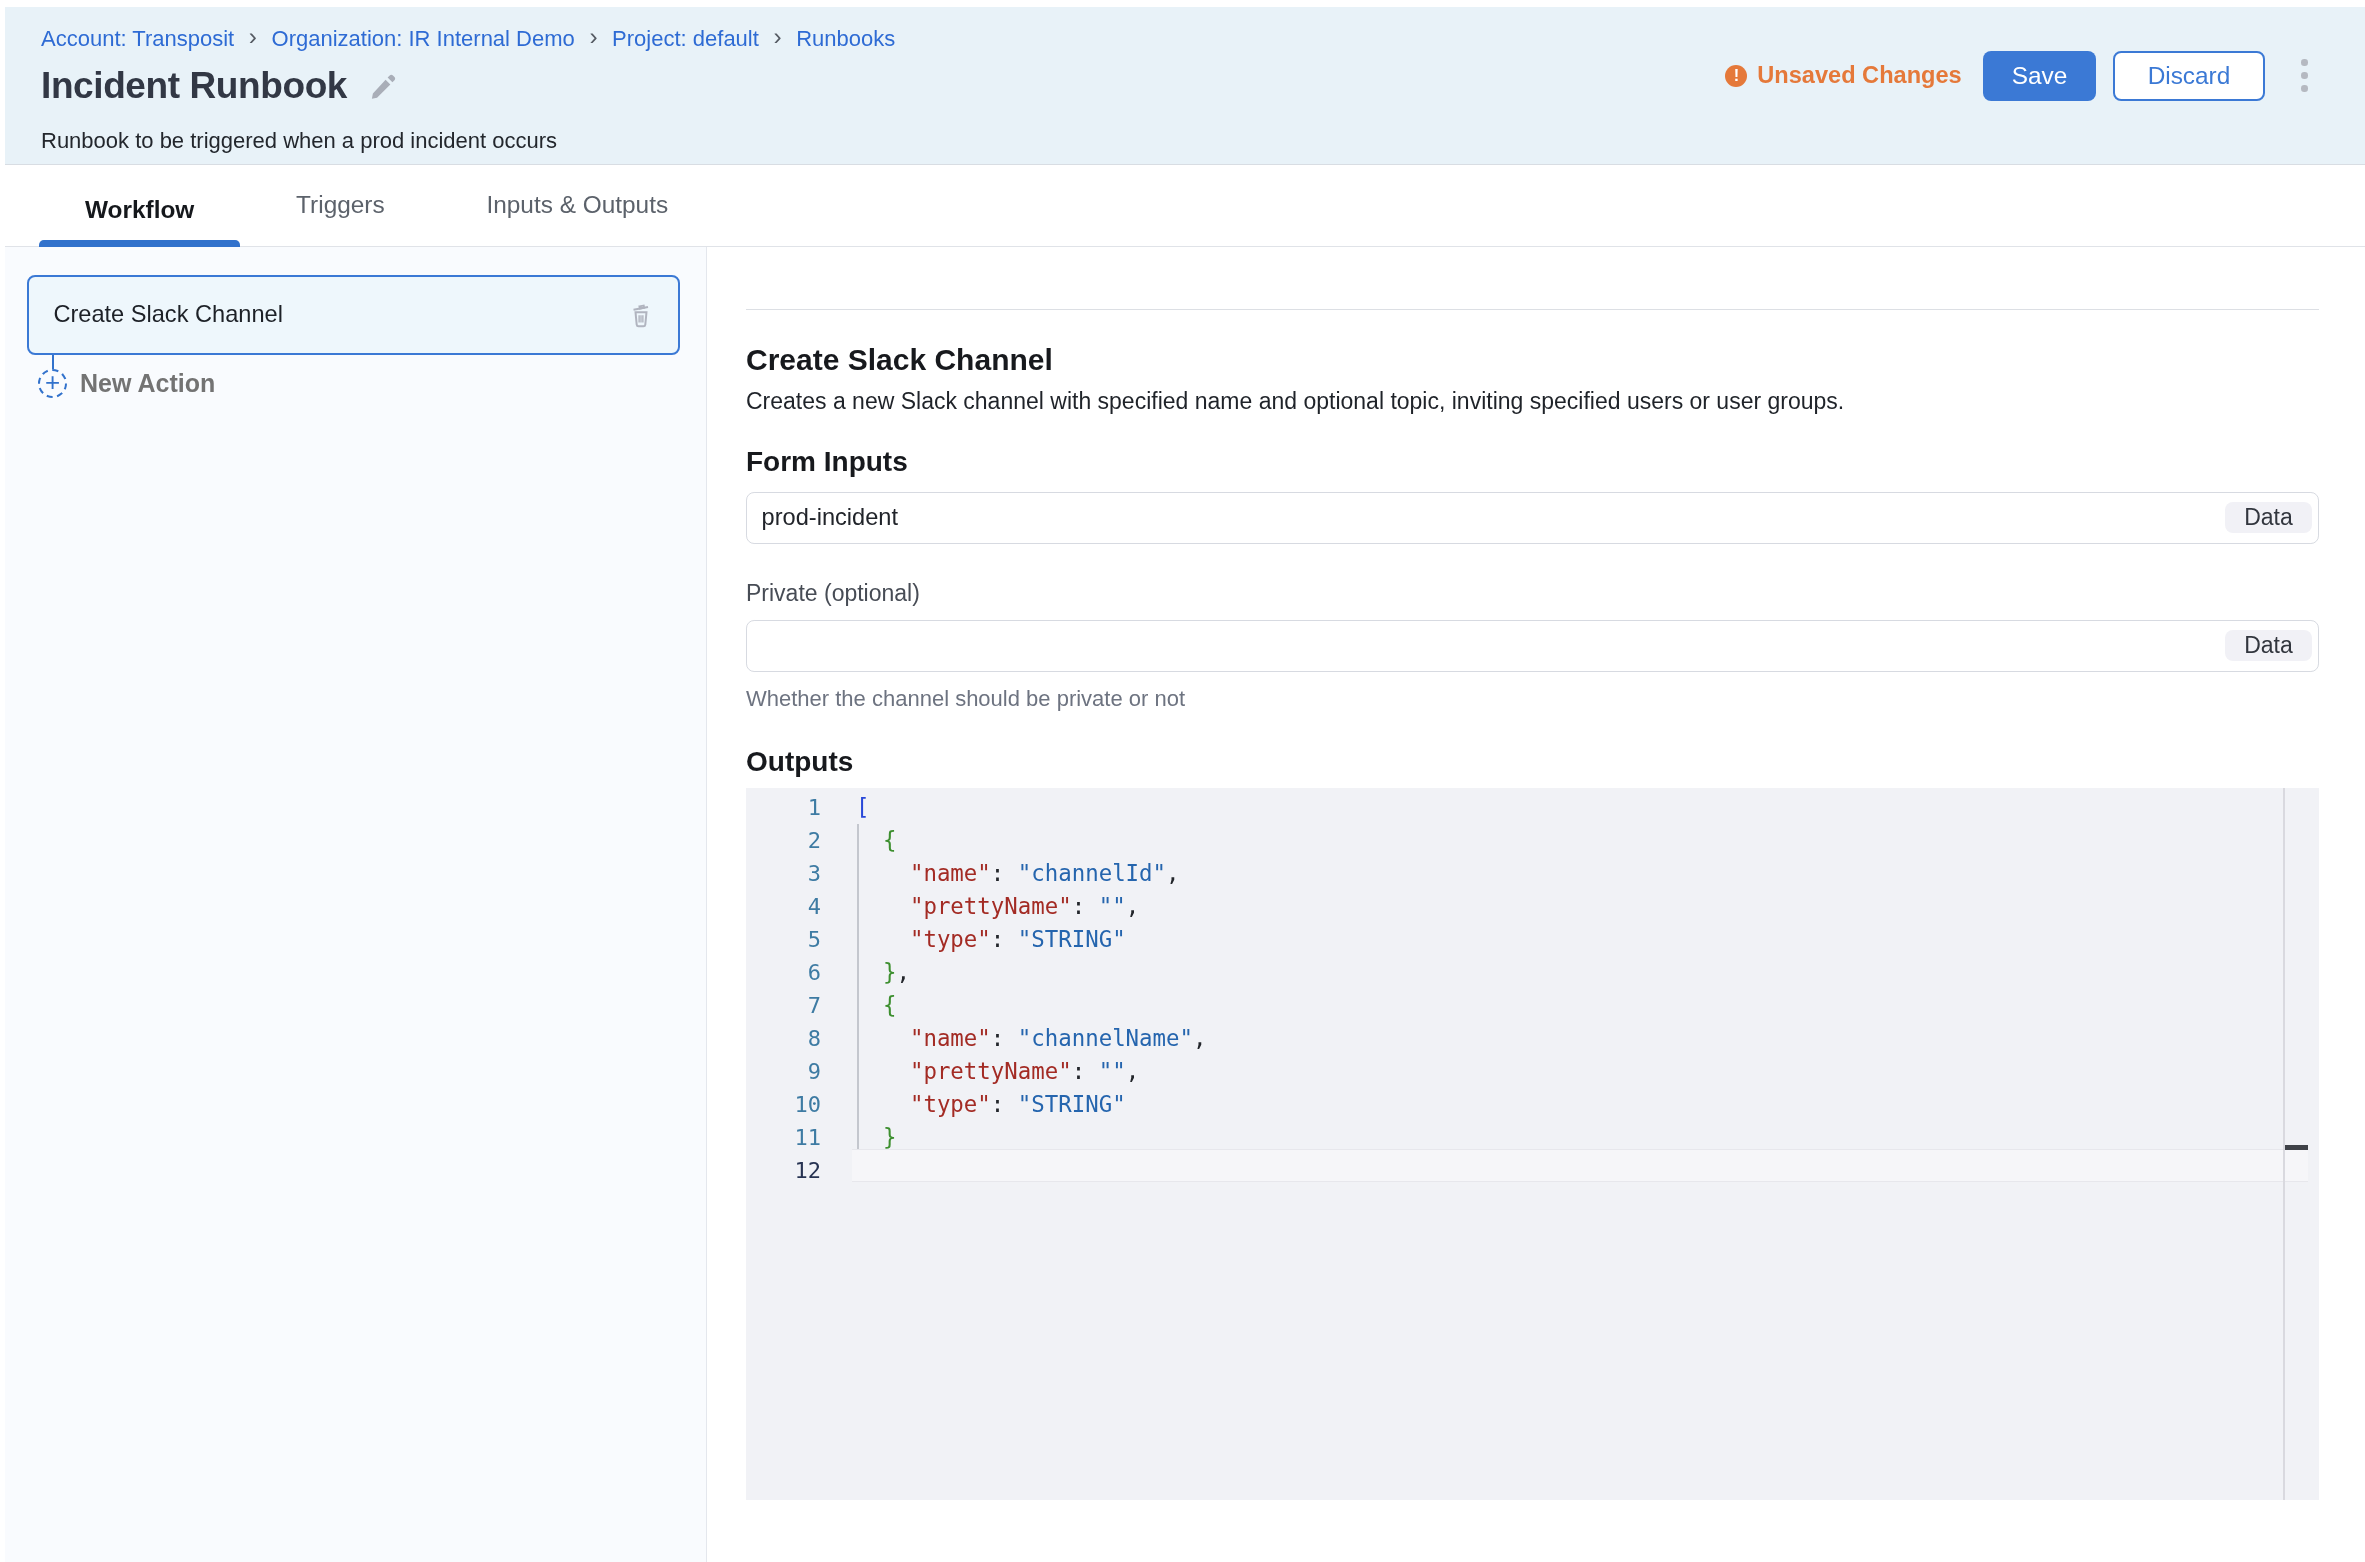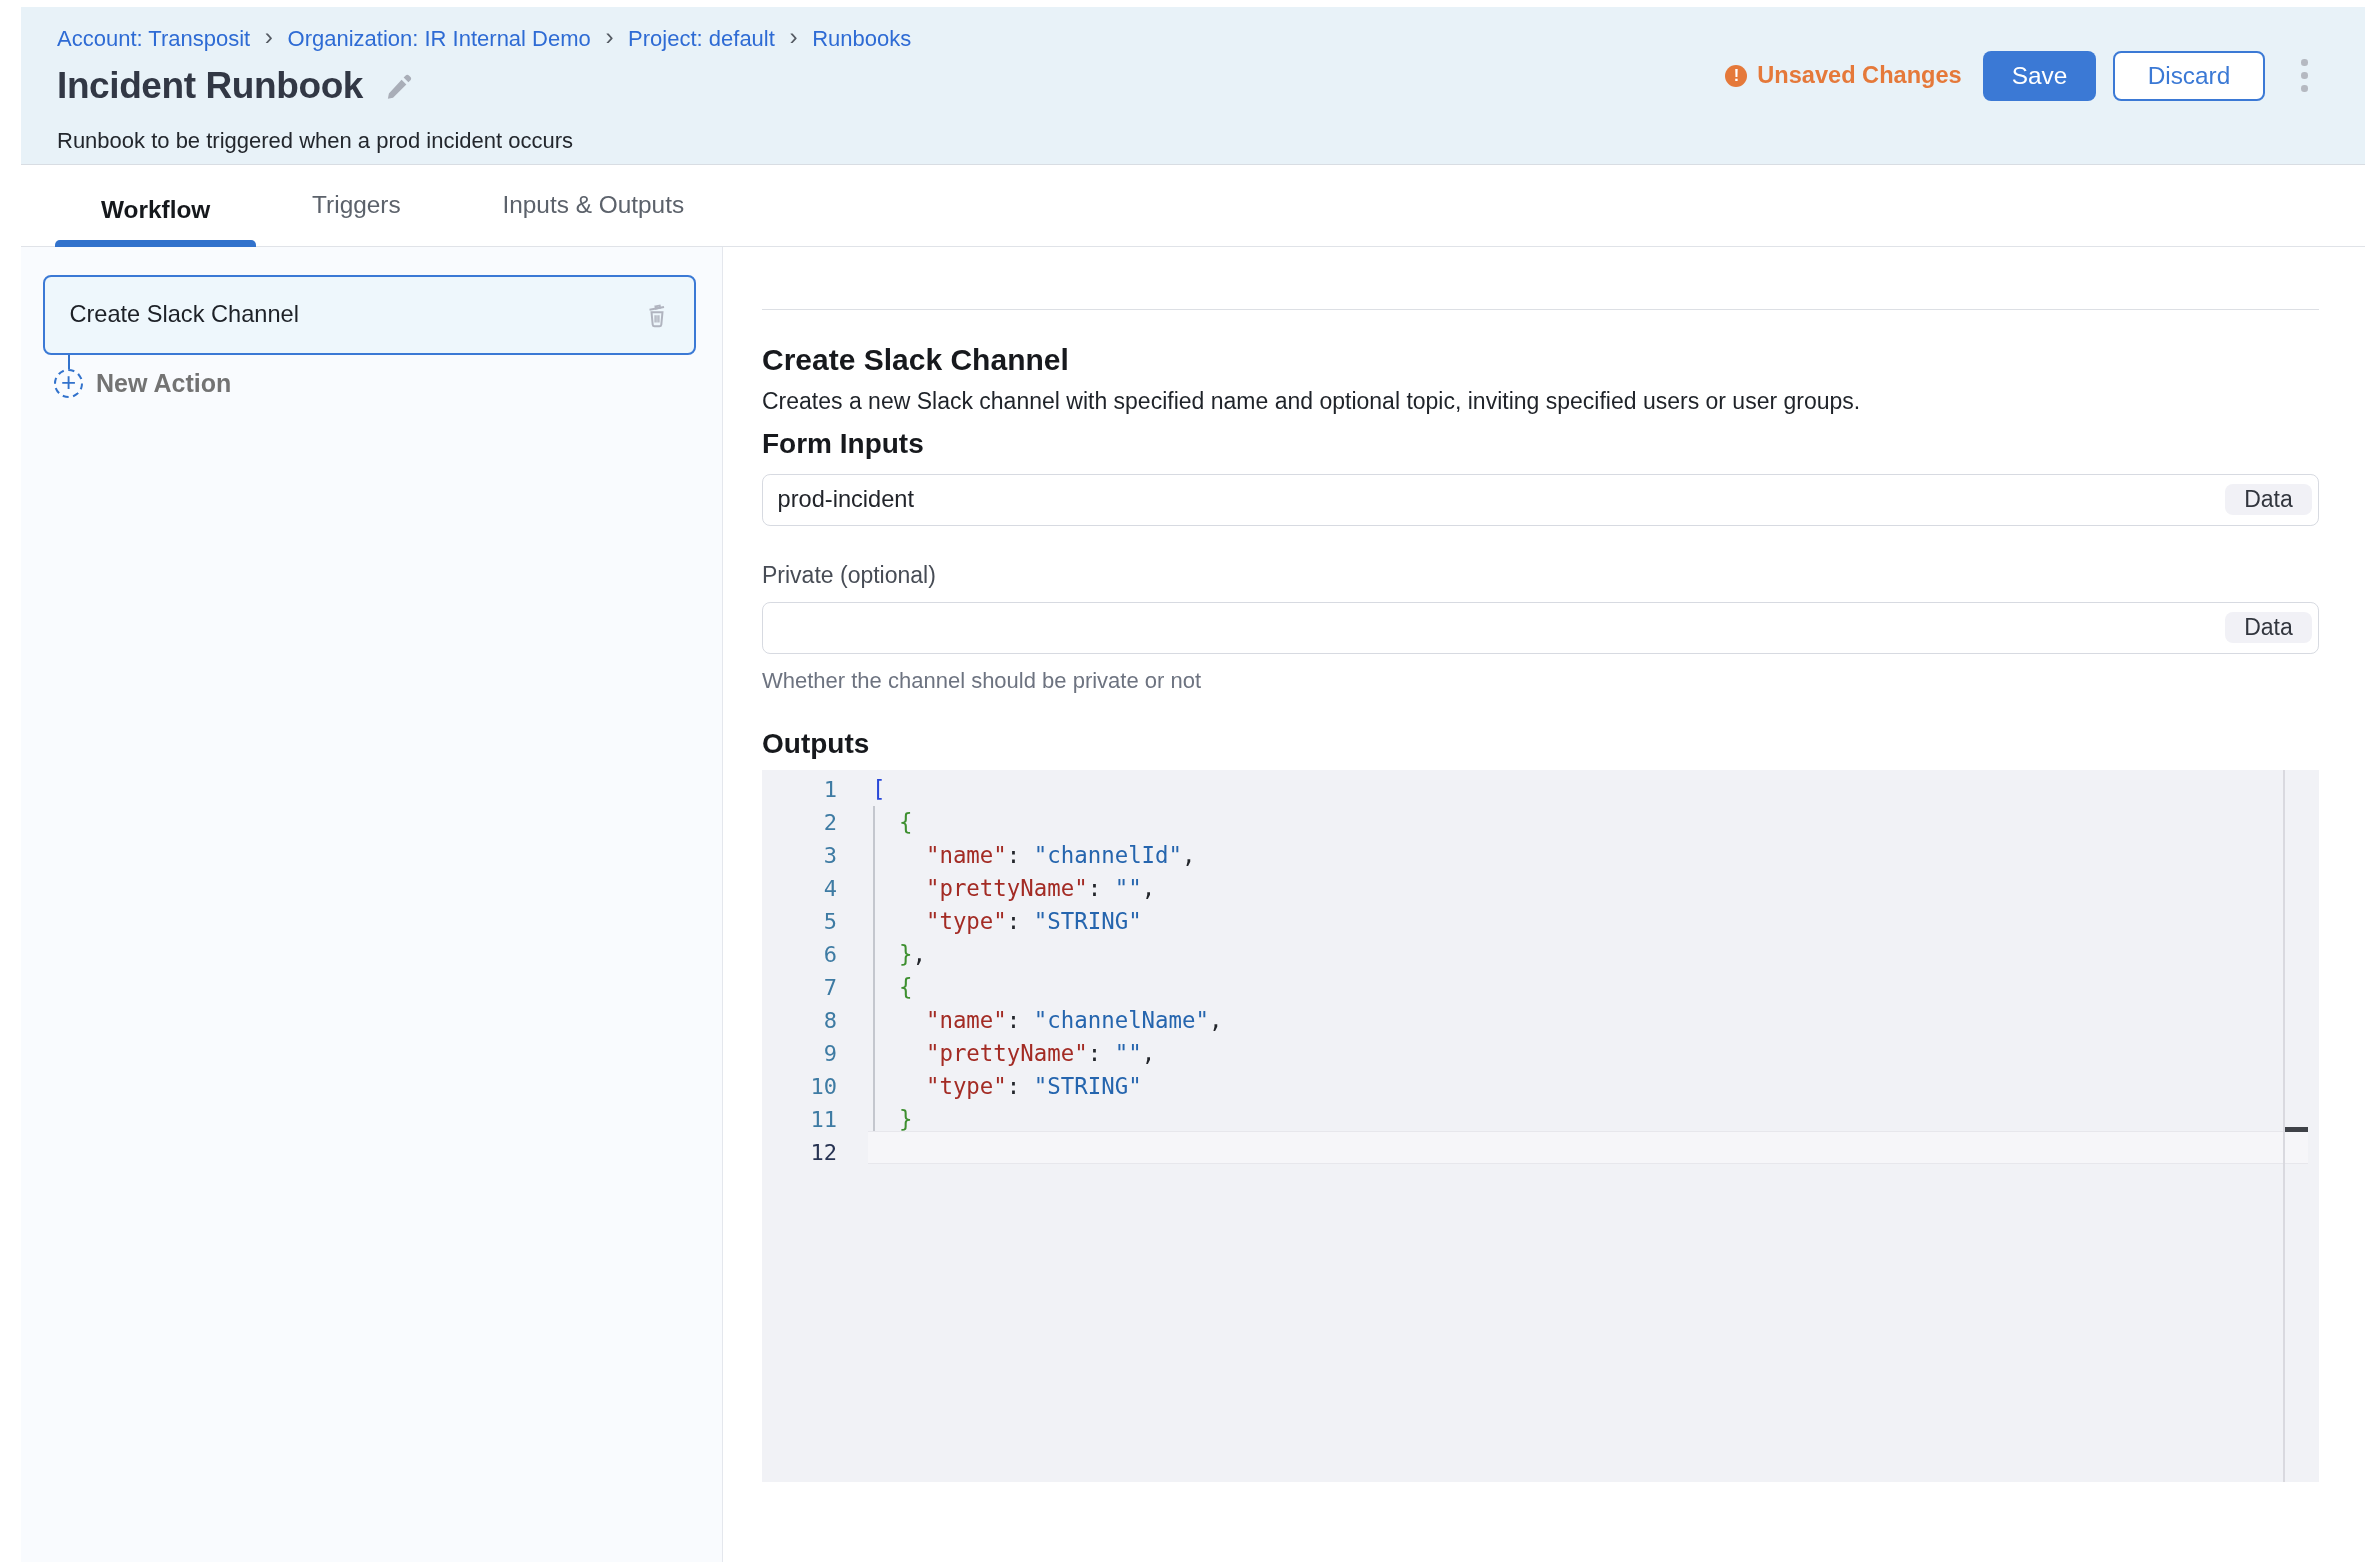--- a/index.html
+++ b/index.html
@@ -1,17 +1,17 @@
 <!DOCTYPE html>
 <html style="font-size:13px"><head>
 <meta charset="utf-8">
 <style>
   * { margin:0; padding:0; box-sizing:border-box; }
   html,body { width:2366px; height:1562px; background:#ffffff; font-family:"Liberation Sans", sans-serif; overflow:hidden; }
-  .page { width:2366px; height:1562px; padding-left:21px; padding-top:6.5px; display:flex; flex-direction:column; }
+  .page { width:2366px; height:1562px; padding-left:5px; padding-top:6.5px; display:flex; flex-direction:column; }
 
   
   .header { height:158px; background:#e8f2f8; border-bottom:1.6px solid #d8dde3; padding:19.5px 50px 0 36px; position:relative; flex:0 0 auto; }
   .breadcrumb { display:flex; align-items:center; gap:14.6px; font-size:22px; color:#2e6bd4; }
   .breadcrumb a { color:#2e6bd4; text-decoration:none; cursor:pointer; }
   .crumb-sep { color:#555b63; font-size:24.4px; line-height:22px; font-weight:400; transform:translateY(-1.6px); }
   .title-row { display:flex; align-items:center; gap:21px; margin-top:13px; }
   .page-title { font-size:37px; font-weight:700; color:#323845; letter-spacing:-0.4px; }
   .pencil { width:31px; height:31px; cursor:pointer; }
   .subtitle { margin-top:21px; font-size:22px; color:#23272d; }
@@ -39,21 +39,21 @@
   .connector { width:2.4px; height:14px; background:#3272cc; margin-left:47px; }
   .new-action { display:flex; align-items:center; gap:13px; margin-left:33px; cursor:pointer; }
   .plus-circle { width:29px; height:29px; border:2px dashed #3272cc; border-radius:50%; color:#3272cc; display:flex; align-items:center; justify-content:center; font-size:26px; font-weight:400; line-height:1; padding-bottom:2.4px; }
   .new-action-label { font-size:25px; font-weight:700; color:#737373; }
 
   .main { flex:1 1 auto; background:#ffffff; padding:0 47px 0 39px; min-width:0; }
   .top-rule { height:1.6px; background:#dcdfe4; margin-top:62px; }
   .action-title { margin-top:33px; font-size:30px; font-weight:700; color:#17191d; }
   .action-desc { margin-top:9.8px; font-size:23px; color:#1f2329; line-height:29px; }
   .section-heading { font-size:28px; font-weight:700; color:#17191d; line-height:34px; }
-  .h-form { margin-top:11px; }
+  .h-form { margin-top:29px; }
   .h-outputs { margin-top:33px; }
   .field-label { font-size:23px; color:#474c55; }
   .fl-1 { margin-top:18px; }
   .fl-2 { margin-top:36px; }
   .input-wrap { margin-top:13px; height:52px; border:1.6px solid #d7dae1; border-radius:8.1px; background:#fff; display:flex; align-items:center; padding:0 5.7px 0 14.6px; }
   .input-wrap input { flex:1; border:none; outline:none; font-size:23.6px; color:#21242a; font-family:"Liberation Sans", sans-serif; background:transparent; }
   .data-chip { flex:0 0 auto; background:#f1f1f6; border:none; border-radius:8px; height:31px; padding:0 19.5px; font-size:23px; font-weight:500; color:#32363e; display:flex; align-items:center; cursor:pointer; }
   .help-text { margin-top:14.6px; font-size:22px; color:#6d7380; }
 
   

